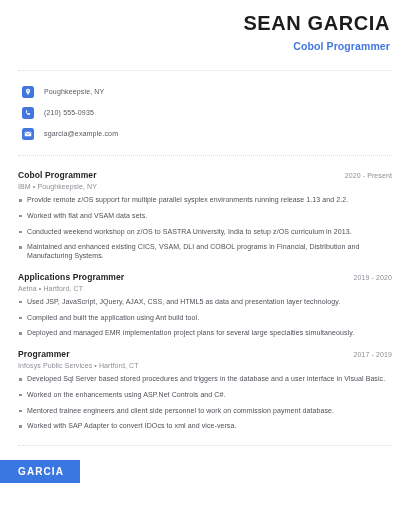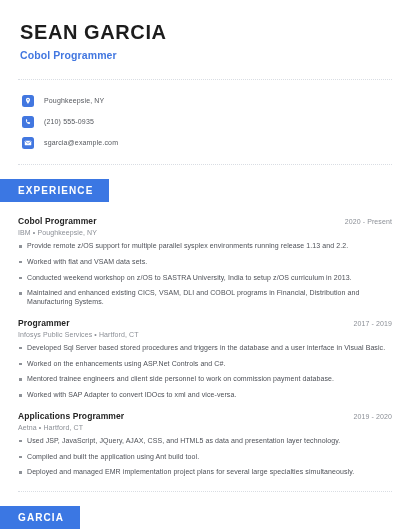--- a/index.html
+++ b/index.html
@@ -16,22 +16,22 @@
   }
   .page {
     position: relative;
     width: 410px;
     height: 530px;
     box-sizing: border-box;
   }
 
   
   .header {
-    text-align: left;
-    padding: 21px 20px 0 20px;
+    text-align: right;
+    padding: 12px 20px 0 20px;
   }
   .name {
     font-size: 20px;
     font-weight: bold;
     letter-spacing: 0.6px;
     color: #1c1c1c;
     line-height: 1.15;
     margin: 0;
   }
   .job-title {
@@ -183,67 +183,64 @@
             <path d="M1.9 4.3 8 8.8l6.1-4.5" stroke="#4277e0" stroke-width="1.3" fill="none"></path>
           </svg>
       </span>
       <span class="c-text">sgarcia@example.com</span>
     </div>
 
   </div>
 
   <div class="divider"></div>
 
-  <div class="section-wrap">
-    <div class="section-badge">EXPERIENCE</div>
-  </div>
 
   <div class="experience">
 
     <div class="job">
       <div class="job-head">
         <span class="job-role">Cobol Programmer</span>
         <span class="job-dates">2020 - Present</span>
       </div>
       <div class="job-meta">IBM • Poughkeepsie, NY</div>
       <ul class="bullets">
         <li>Provide remote z/OS support for multiple parallel sysplex environments running release 1.13 and 2.2.</li>
         <li>Worked with flat and VSAM data sets.</li>
         <li>Conducted weekend workshop on z/OS to SASTRA University, India to setup z/OS curriculum in 2013.</li>
         <li>Maintained and enhanced existing CICS, VSAM, DLI and COBOL programs in Financial, Distribution and Manufacturing Systems.</li>
       </ul>
     </div>
 
     <div class="job">
       <div class="job-head">
+        <span class="job-role">Applications Programmer</span>
+        <span class="job-dates">2019 - 2020</span>
+      </div>
+      <div class="job-meta">Aetna • Hartford, CT</div>
+      <ul class="bullets">
+        <li>Used JSP, JavaScript, JQuery, AJAX, CSS, and HTML5 as data and presentation layer technology.</li>
+        <li>Compiled and built the application using Ant build tool.</li>
+        <li>Deployed and managed EMR implementation project plans for several large specialties simultaneously.</li>
+      </ul>
+    </div>
+
+    <div class="job">
+      <div class="job-head">
         <span class="job-role">Programmer</span>
         <span class="job-dates">2017 - 2019</span>
       </div>
       <div class="job-meta">Infosys Public Services • Hartford, CT</div>
       <ul class="bullets">
         <li>Developed Sql Server based stored procedures and triggers in the database and a user interface in Visual Basic.</li>
         <li>Worked on the enhancements using ASP.Net Controls and C#.</li>
         <li>Mentored trainee engineers and client side personnel to work on commission payment database.</li>
         <li>Worked with SAP Adapter to convert IDOcs to xml and vice-versa.</li>
       </ul>
     </div>
 
-    <div class="job">
-      <div class="job-head">
-        <span class="job-role">Applications Programmer</span>
-        <span class="job-dates">2019 - 2020</span>
-      </div>
-      <div class="job-meta">Aetna • Hartford, CT</div>
-      <ul class="bullets">
-        <li>Used JSP, JavaScript, JQuery, AJAX, CSS, and HTML5 as data and presentation layer technology.</li>
-        <li>Compiled and built the application using Ant build tool.</li>
-        <li>Deployed and managed EMR implementation project plans for several large specialties simultaneously.</li>
-      </ul>
-    </div>
-
   </div>
 
   <div class="divider bottom-divider"></div>
 
   <div class="section-wrap">
     <div class="section-badge">GARCIA</div>
   </div>
 
 </div>
 

